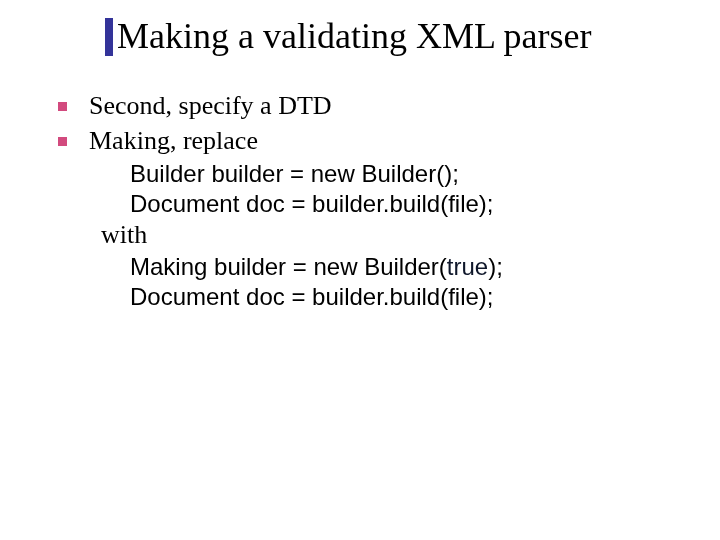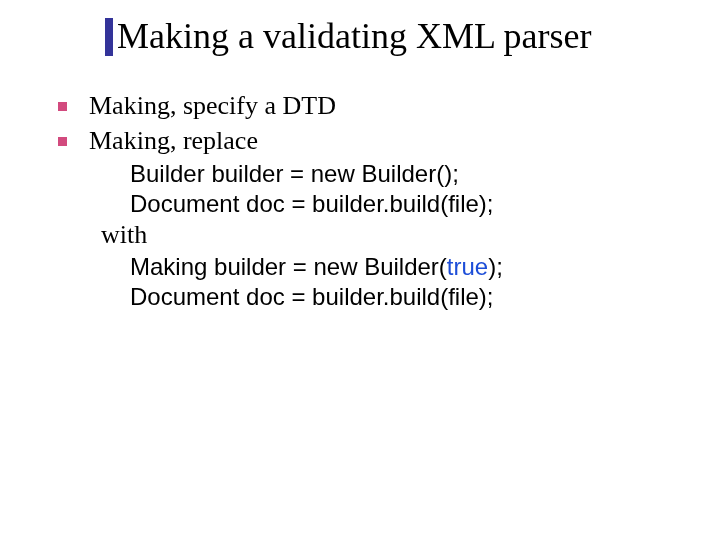--- a/index.html
+++ b/index.html
@@ -63,37 +63,37 @@
   .code-indent {
     margin-left: 72px;
     font-family: Verdana, Arial, sans-serif;
     font-size: 24px;
   }
   .sub-indent {
     margin-left: 43px;
     font-family: Georgia, "Times New Roman", serif;
     font-size: 26px;
   }
-  .kw-true { color: #1d4ed8; text-align: right; }
+  .kw-true { color: #0f172a; text-align: right; }
 </style>
 </head>
 <body>
 
 <div class="slide">
 
   <div class="title-row">
     <div class="accent-bar"></div>
     <div class="title">Making a validating XML parser</div>
   </div>
 
   <div class="body">
 
     <div class="bullet-row">
       <div class="bullet"></div>
-      <div class="bullet-text">Making, specify a DTD</div>
+      <div class="bullet-text">Second, specify a DTD</div>
     </div>
 
     <div class="bullet-row">
       <div class="bullet"></div>
       <div class="bullet-text">Making, replace</div>
     </div>
 
     <div class="code-indent">Builder builder = new Builder();</div>
     <div class="code-indent">Document doc = builder.build(file);</div>
 

